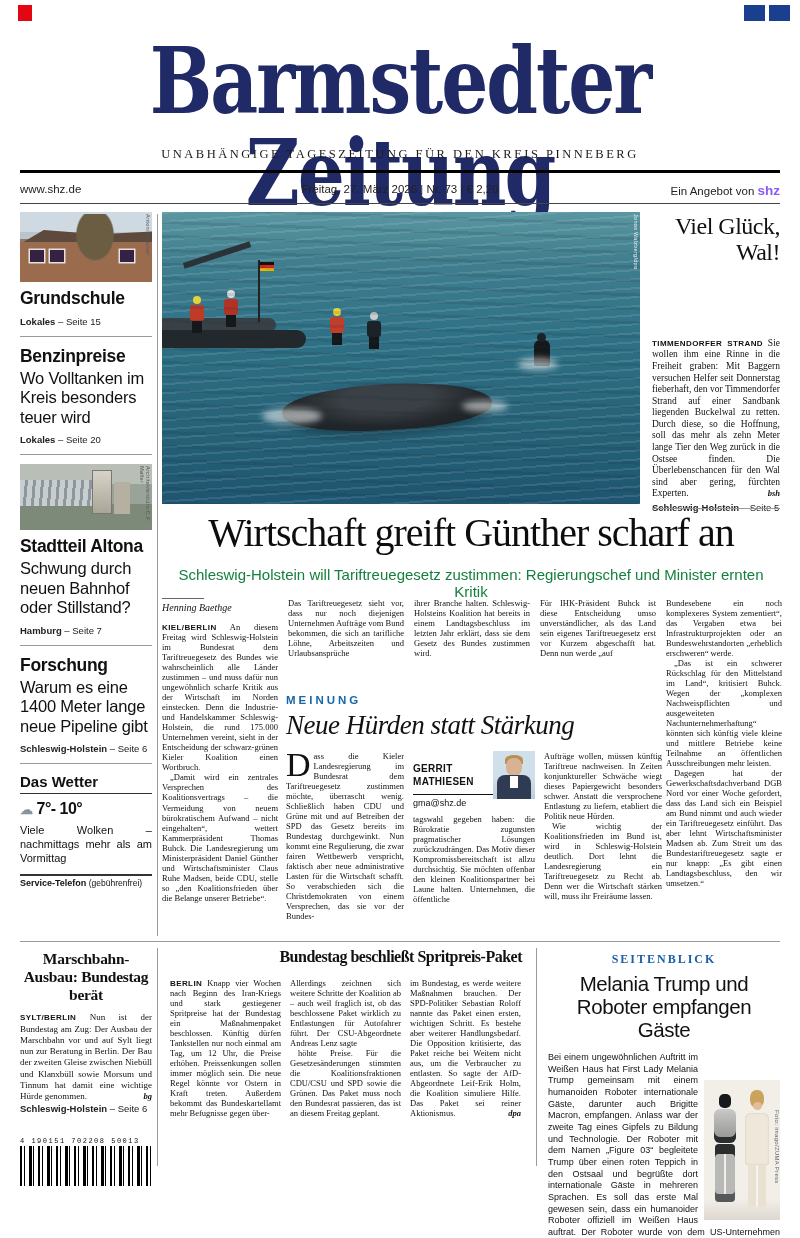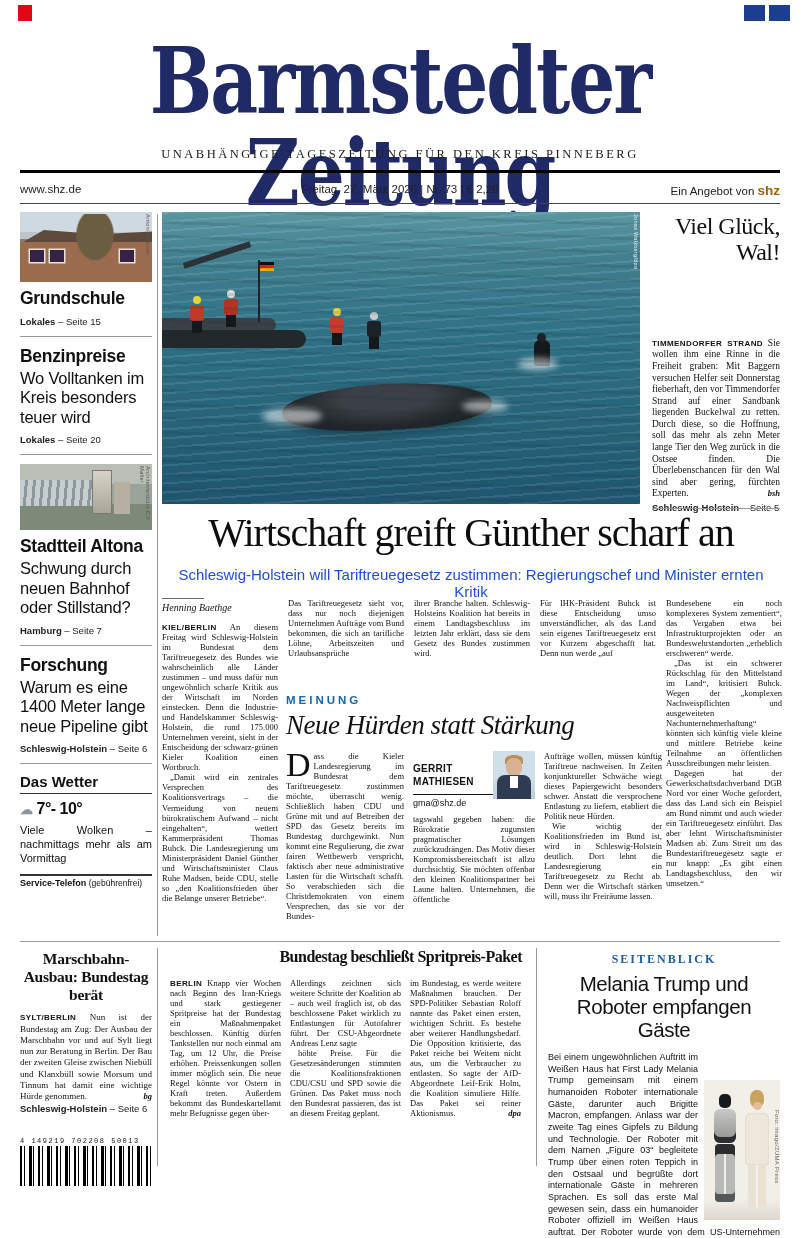--- a/index.html
+++ b/index.html
@@ -16,21 +16,21 @@
   .masthead-title { position:absolute; left:0; top:34px; width:800px; text-align:center;
     font-family:"DejaVu Serif", serif; font-weight:bold; font-size:74px; line-height:1;
     color:#1f2a66; letter-spacing:-2px; transform:scaleY(1.25); transform-origin:top; }
   .masthead-sub { position:absolute; left:0; top:147px; width:800px; text-align:center;
     font-size:12.5px; letter-spacing:2.5px; color:#1a1a1a; }
   .rule-black { position:absolute; left:20px; top:170px; width:760px; height:3px; background:#000; }
   .dateline { position:absolute; left:20px; top:180px; width:760px; height:18px; font-family:"Liberation Sans",sans-serif; font-size:11.5px; color:#222; }
   .dateline .dl-left { position:absolute; left:0; top:3px; }
   .dateline .dl-center { position:absolute; left:0; right:0; top:3px; text-align:center; }
   .dateline .dl-right { position:absolute; right:0; top:3px; }
-  .shz-brand { color:#a16207; font-weight:bold; font-size:13.5px; }
+  .shz-brand { color:#8b5cf6; font-weight:bold; font-size:13.5px; }
   .rule-thin-top { position:absolute; left:20px; top:203px; width:760px; height:1px; background:#444; }
 
   
   .vdiv { position:absolute; width:1px; background:#9a9a9a; }
   .hdiv { position:absolute; height:1px; background:#9a9a9a; }
   .sig { float:right; font-style:italic; font-weight:bold; font-size:8.5px; }
   .pageref { font-family:"Liberation Sans",sans-serif; font-size:9.5px; color:#222; }
   .pageref b { font-weight:bold; }
   .photo-credit-v { position:absolute; right:1px; top:2px; writing-mode:vertical-rl;
     font-family:"Liberation Sans",sans-serif; font-size:5.5px; color:#555; letter-spacing:.3px; }
@@ -89,21 +89,21 @@
   .whale-col { position:absolute; left:652px; top:214px; width:128px; height:292px; }
   .whale-head { font-family:"Liberation Serif",serif; font-size:24px; line-height:1.08; letter-spacing:-.5px;text-align:right; }
   .whale-body { margin-top:72px; font-size:9.5px; line-height:1.22; text-align:justify; }
   .smallcaps-lead { font-family:"Liberation Sans",sans-serif; font-weight:bold; font-size:8px; letter-spacing:.4px; }
   .whale-ref { margin-top:2px; }
 
   
   .lead-headline { position:absolute; left:162px; top:512px; width:618px; text-align:center;
     font-size:40px; letter-spacing:-1px; line-height:1.05; color:#0d0d0d; }
   .lead-sub { position:absolute; left:162px; top:566px; width:618px; text-align:center;
-    font-family:"Liberation Sans",sans-serif; font-weight:300; font-size:15px; color:#1d4ed8; }
+    font-family:"Liberation Sans",sans-serif; font-weight:300; font-size:15px; color:#15803d; }
   .lead-cols { position:absolute; left:162px; top:598px; width:620px; height:340px; display:flex; gap:10px; }
   .lead-col { width:116px; flex:0 0 116px; font-size:8.5px; line-height:1.18; text-align:justify; overflow:hidden; }
   .lead-col p + p { text-indent:8px; }
   .author-rule { width:42px; height:1px; background:#666; margin-bottom:3px; }
   .author-name { font-weight:normal; font-style:italic; font-size:10px; margin-bottom:8px; }
   .col-top { height:92px; overflow:hidden; }
 
   
   .opinion { position:absolute; left:286px; top:694px; width:372px; height:244px; background:#fff; }
   .op-kicker { font-family:"Liberation Sans",sans-serif; font-weight:bold; font-size:11.5px;
@@ -347,21 +347,21 @@
   <div class="rule-mid"></div>
 
   <div class="marschbahn">
     <div class="mb-head">Marschbahn-Ausbau: Bundestag berät</div>
     <div class="mb-body">
       <span class="smallcaps-lead">SYLT/BERLIN</span><span> Nun ist der Bundestag am Zug: Der Ausbau der Marschbahn vor und auf Sylt liegt nun zur Beratung in Berlin. Der Bau der zweiten Gleise zwischen Niebüll und Klanxbüll sowie Morsum und Tinnum hat damit eine wichtige Hürde genommen.</span>
       <span class="sig">bg</span>
       <div class="pageref mb-ref"><b>Schleswig-Holstein</b><span> – Seite 6</span></div>
     </div>
     <div class="barcode-wrap">
-      <div class="barcode-nums">4 149219 702208 50013</div>
+      <div class="barcode-nums">4 190151 702208 50013</div>
       <div class="barcode-bars"></div>
     </div>
   </div>
 
   <div class="spritpreis">
     <div class="sp-head">Bundestag beschließt Spritpreis-Paket</div>
     <div class="sp-cols">
       <div class="sp-col">
         <p><span class="smallcaps-lead">BERLIN</span><span> Knapp vier Wochen nach Beginn des Iran-Kriegs und stark gestiegener Spritpreise hat der Bundestag ein Maßnahmenpaket beschlossen. Künftig dürfen Tankstellen nur noch einmal am Tag, um 12 Uhr, die Preise erhöhen. Preissenkungen sollen immer möglich sein. Die neue Regel könnte vor Ostern in Kraft treten. Außerdem bekommt das Bundeskartellamt mehr Befugnisse gegen über-</span></p>
       </div>

